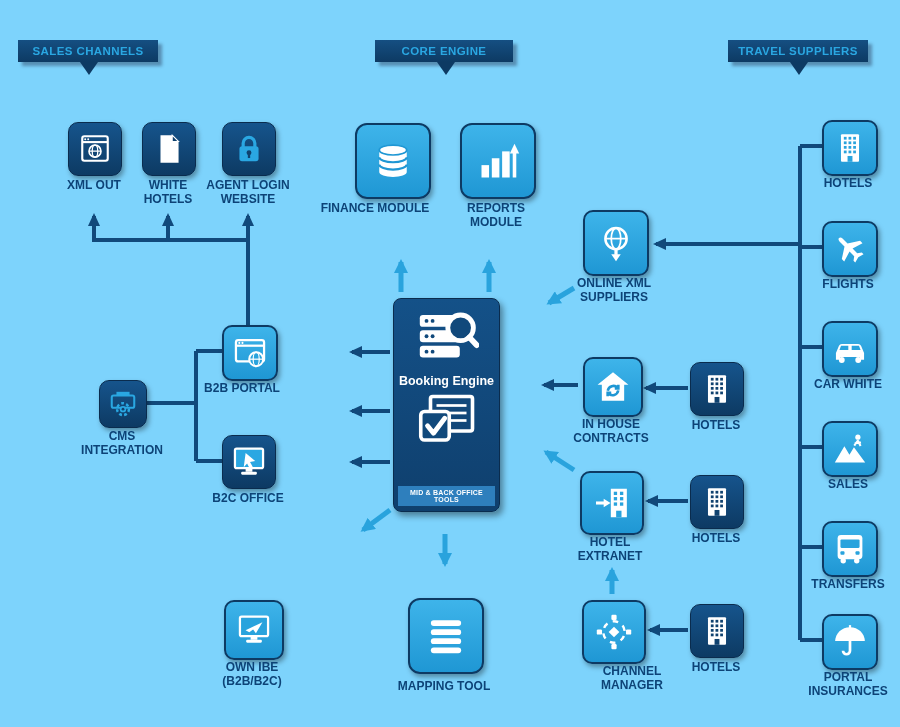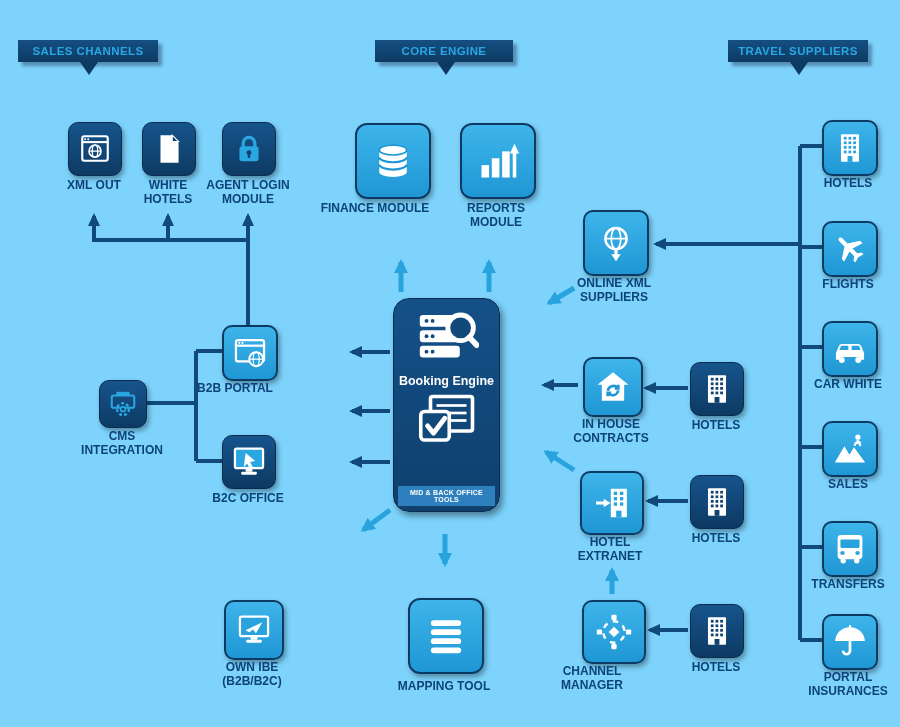--- a/index.html
+++ b/index.html
@@ -18,21 +18,21 @@
         box-shadow:2px 3px 5px rgba(0,0,0,.35);}
   .icon.dark{--bg:#10426f;background:linear-gradient(180deg,#16548c,#0d3a63);border:1px solid #0a2c4e;}
   .icon.light{--bg:#29a3dd;background:linear-gradient(180deg,#3eb4ea,#1f97d4);border:2px solid #0d3a63;}
   .s46{width:46px;height:46px}.s52{width:52px;height:52px}.s56{width:56px;height:56px}
   .s60{width:60px;height:60px}.s62{width:62px;height:62px}.s72{width:72px;height:72px;border-radius:12px;}
 
   .label{position:absolute;z-index:2;color:#0d4377;font-weight:bold;font-size:12px;line-height:1.18;
          text-align:center;white-space:pre-line;}
 
   .booking{position:absolute;z-index:2;--bg:#11497b;background:linear-gradient(180deg,#145188,#0f3f6d);
-           border:1px solid #0a2c4e;border-radius:16px;box-shadow:3px 4px 6px rgba(0,0,0,.4);
+           border:1px solid #0a2c4e;border-radius:8px;box-shadow:3px 4px 6px rgba(0,0,0,.4);
            display:flex;flex-direction:column;align-items:center;}
   .bk-title{color:#fff;font-weight:bold;font-size:12.5px;margin:3px 0 4px;}
   .bk-footer{position:absolute;left:4px;right:4px;bottom:5px;background:#2e7fbd;color:#fff;
              font-weight:bold;font-size:7px;text-align:center;padding:3px 1px;letter-spacing:.2px;}
 </style>
 </head>
 <body>
 
 <div id="stage">
 
@@ -115,34 +115,34 @@
 
   <div class="icon dark s52" style="left:222px;top:122px">
     <svg width="34" height="34" viewBox="0 0 32 32">
         <path d="M10.5 14 V10.5 a5.5 5.5 0 0 1 11 0 V14" fill="none" stroke="#2aa7e2" stroke-width="3"></path>
         <rect x="7" y="13.5" width="18" height="14" rx="2.5" fill="#2aa7e2"></rect>
         <circle cx="16" cy="19.5" r="2.3" style="fill:var(--bg)"></circle>
         <rect x="14.9" y="20.5" width="2.2" height="4" style="fill:var(--bg)"></rect>
       </svg>
     </div>
   <div class="label" style="left:203px;top:178px;width:90px">AGENT LOGIN
-MODULE</div>
+WEBSITE</div>
 
   <div class="icon light s52" style="left:222px;top:325px">
     <svg width="36" height="36" viewBox="0 0 32 32">
         <rect x="3.5" y="4.5" width="25" height="19" rx="2" fill="none" stroke="#fff" stroke-width="2"></rect>
         <line x1="3.5" y1="9.5" x2="28.5" y2="9.5" stroke="#fff" stroke-width="2"></line>
         <circle cx="6.5" cy="7" r="0.9" fill="#fff"></circle>
         <circle cx="9.3" cy="7" r="0.9" fill="#fff"></circle>
         <circle cx="21.5" cy="21.5" r="6.2" style="fill:var(--bg)" stroke="#fff" stroke-width="1.8"></circle>
         <ellipse cx="21.5" cy="21.5" rx="2.7" ry="6.2" fill="none" stroke="#fff" stroke-width="1.1"></ellipse>
         <line x1="15.3" y1="21.5" x2="27.7" y2="21.5" stroke="#fff" stroke-width="1.1"></line>
       </svg>
     </div>
-  <div class="label" style="left:190px;top:381px;width:90px">B2B PORTAL</div>
+  <div class="label" style="left:197px;top:381px;width:90px">B2B PORTAL</div>
 
   <div class="icon dark s46" style="left:99px;top:380px">
     <svg width="30" height="30" viewBox="0 0 32 32">
         <rect x="4" y="7" width="24" height="13" rx="2" fill="none" stroke="#2aa7e2" stroke-width="2.2"></rect>
         <rect x="9" y="3" width="14" height="4" fill="#2aa7e2"></rect>
         <circle cx="16" cy="21.5" r="6.3" fill="none" stroke="#2aa7e2" stroke-width="2.6" stroke-dasharray="3 2.4"></circle>
         <circle cx="16" cy="21.5" r="3.4" fill="#2aa7e2"></circle>
         <circle cx="16" cy="21.5" r="1.5" style="fill:var(--bg)"></circle>
       </svg>
     </div>
@@ -281,21 +281,21 @@
   <div class="icon light s60" style="left:582px;top:600px">
     <svg width="38" height="38" viewBox="0 0 32 32">
         <circle cx="16" cy="16" r="9" fill="none" stroke="#fff" stroke-width="2" stroke-dasharray="4.7 4.7" transform="rotate(22 16 16)"></circle>
         <rect x="12.8" y="12.8" width="6.4" height="6.4" fill="#fff" transform="rotate(45 16 16)"></rect>
         <rect x="13.8" y="1.5" width="4.4" height="4.4" rx="1" fill="#fff"></rect>
         <rect x="13.8" y="26.1" width="4.4" height="4.4" rx="1" fill="#fff"></rect>
         <rect x="1.5" y="13.8" width="4.4" height="4.4" rx="1" fill="#fff"></rect>
         <rect x="26.1" y="13.8" width="4.4" height="4.4" rx="1" fill="#fff"></rect>
       </svg>
     </div>
-  <div class="label" style="left:552px;top:664px;width:80px">CHANNEL
+  <div class="label" style="left:592px;top:664px;width:80px">CHANNEL
 MANAGER</div>
 
   <div class="icon dark s52" style="left:690px;top:362px">
     <svg width="34" height="34" viewBox="0 0 32 32">
         <rect x="7.5" y="3" width="17" height="26" rx="1" fill="#fff"></rect>
         <g style="fill:var(--bg)">
           <rect x="10.2" y="5.5" width="2.6" height="2.6"></rect>
           <rect x="14.6" y="5.5" width="2.6" height="2.6"></rect>
           <rect x="19" y="5.5" width="2.6" height="2.6"></rect>
           <rect x="10.2" y="9.8" width="2.6" height="2.6"></rect>

